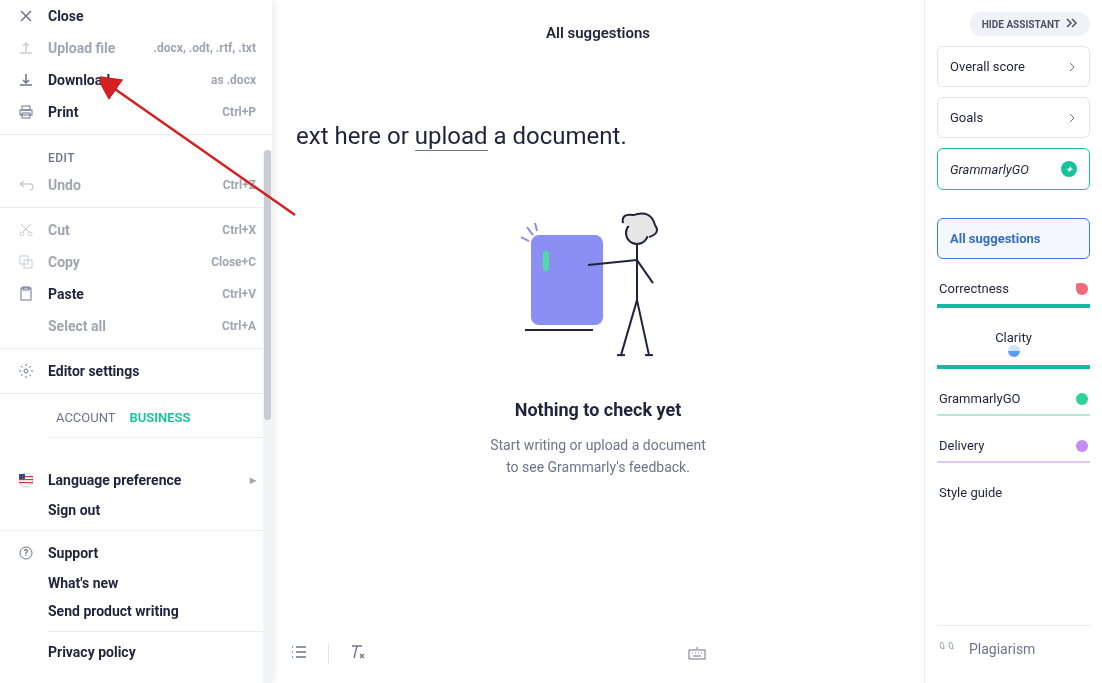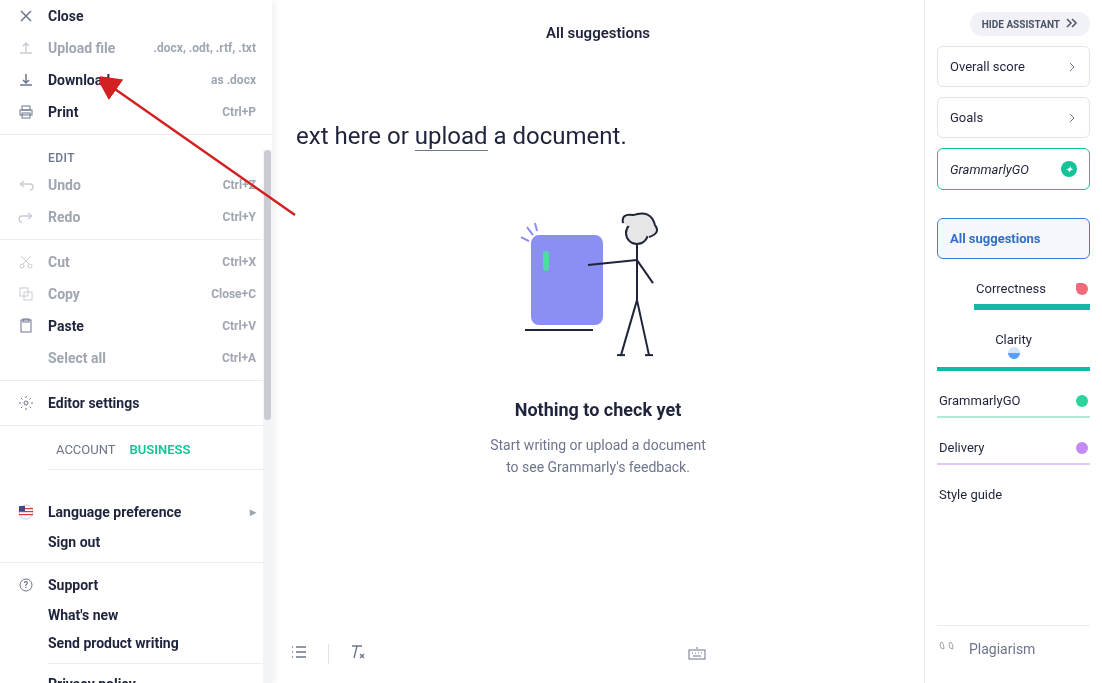--- a/index.html
+++ b/index.html
@@ -175,21 +175,21 @@
     .panel-btn.suggestions { border-color:#3b7ddd; background:#f4f8fd; }
     .panel-btn.suggestions span.txt { font-weight:700; color:#346ec7; }
     .panel-row {
       padding: 12px 2px 8px;
       font-size: 13px;
       color: #1f243c;
       display: flex;
       justify-content: space-between;
       align-items: center;
     }
-    .underline-red { border-bottom:6px solid #14b8a6;margin-left:37px; }
+    .underline-red { border-bottom:4px solid #14b8a6; }
     .underline-blue { border-bottom:4px solid #14b8a6;flex-direction:column; }
     .underline-green { border-bottom:2px solid #b3e8d7; }
     .underline-purple { border-bottom:2px solid #e0c8f5; }
     .color-dot { width:12px; height:12px; border-radius:50%; }
     .plagiarism {
       margin-top: auto;
       padding: 14px 2px;
       display: flex;
       align-items: center;
       gap: 12px;
@@ -248,29 +248,20 @@
   <div class="divider"></div>
   <div class="section-header">EDIT</div>
   <div class="menu-item disabled">
     <span class="menu-icon">
       <svg width="16" height="12" viewBox="0 0 16 12">
           <path d="M2 5 L6 2 M2 5 L6 8 M2 5 H12 A3 3 0 0 1 12 11" stroke="#c9ccd4" stroke-width="1.4" fill="none"></path>
         </svg>
     </span>
     <span class="menu-label">Undo</span>
     <span class="menu-shortcut">Ctrl+Z</span>
-  </div>
-  <div class="menu-item disabled">
-    <span class="menu-icon">
-      <svg width="16" height="12" viewBox="0 0 16 12">
-          <path d="M14 5 L10 2 M14 5 L10 8 M14 5 H4 A3 3 0 0 0 4 11" stroke="#c9ccd4" stroke-width="1.4" fill="none"></path>
-        </svg>
-    </span>
-    <span class="menu-label">Redo</span>
-    <span class="menu-shortcut">Ctrl+Y</span>
   </div>
   <div class="divider"></div>
   <div class="menu-item disabled">
     <span class="menu-icon">
       <svg width="16" height="16" viewBox="0 0 16 16">
           <circle cx="4" cy="12" r="2" stroke="#c9ccd4" fill="none"></circle>
           <circle cx="12" cy="12" r="2" stroke="#c9ccd4" fill="none"></circle>
           <path d="M5 10 L13 2 M11 10 L3 2" stroke="#c9ccd4" fill="none"></path>
         </svg>
     </span>

